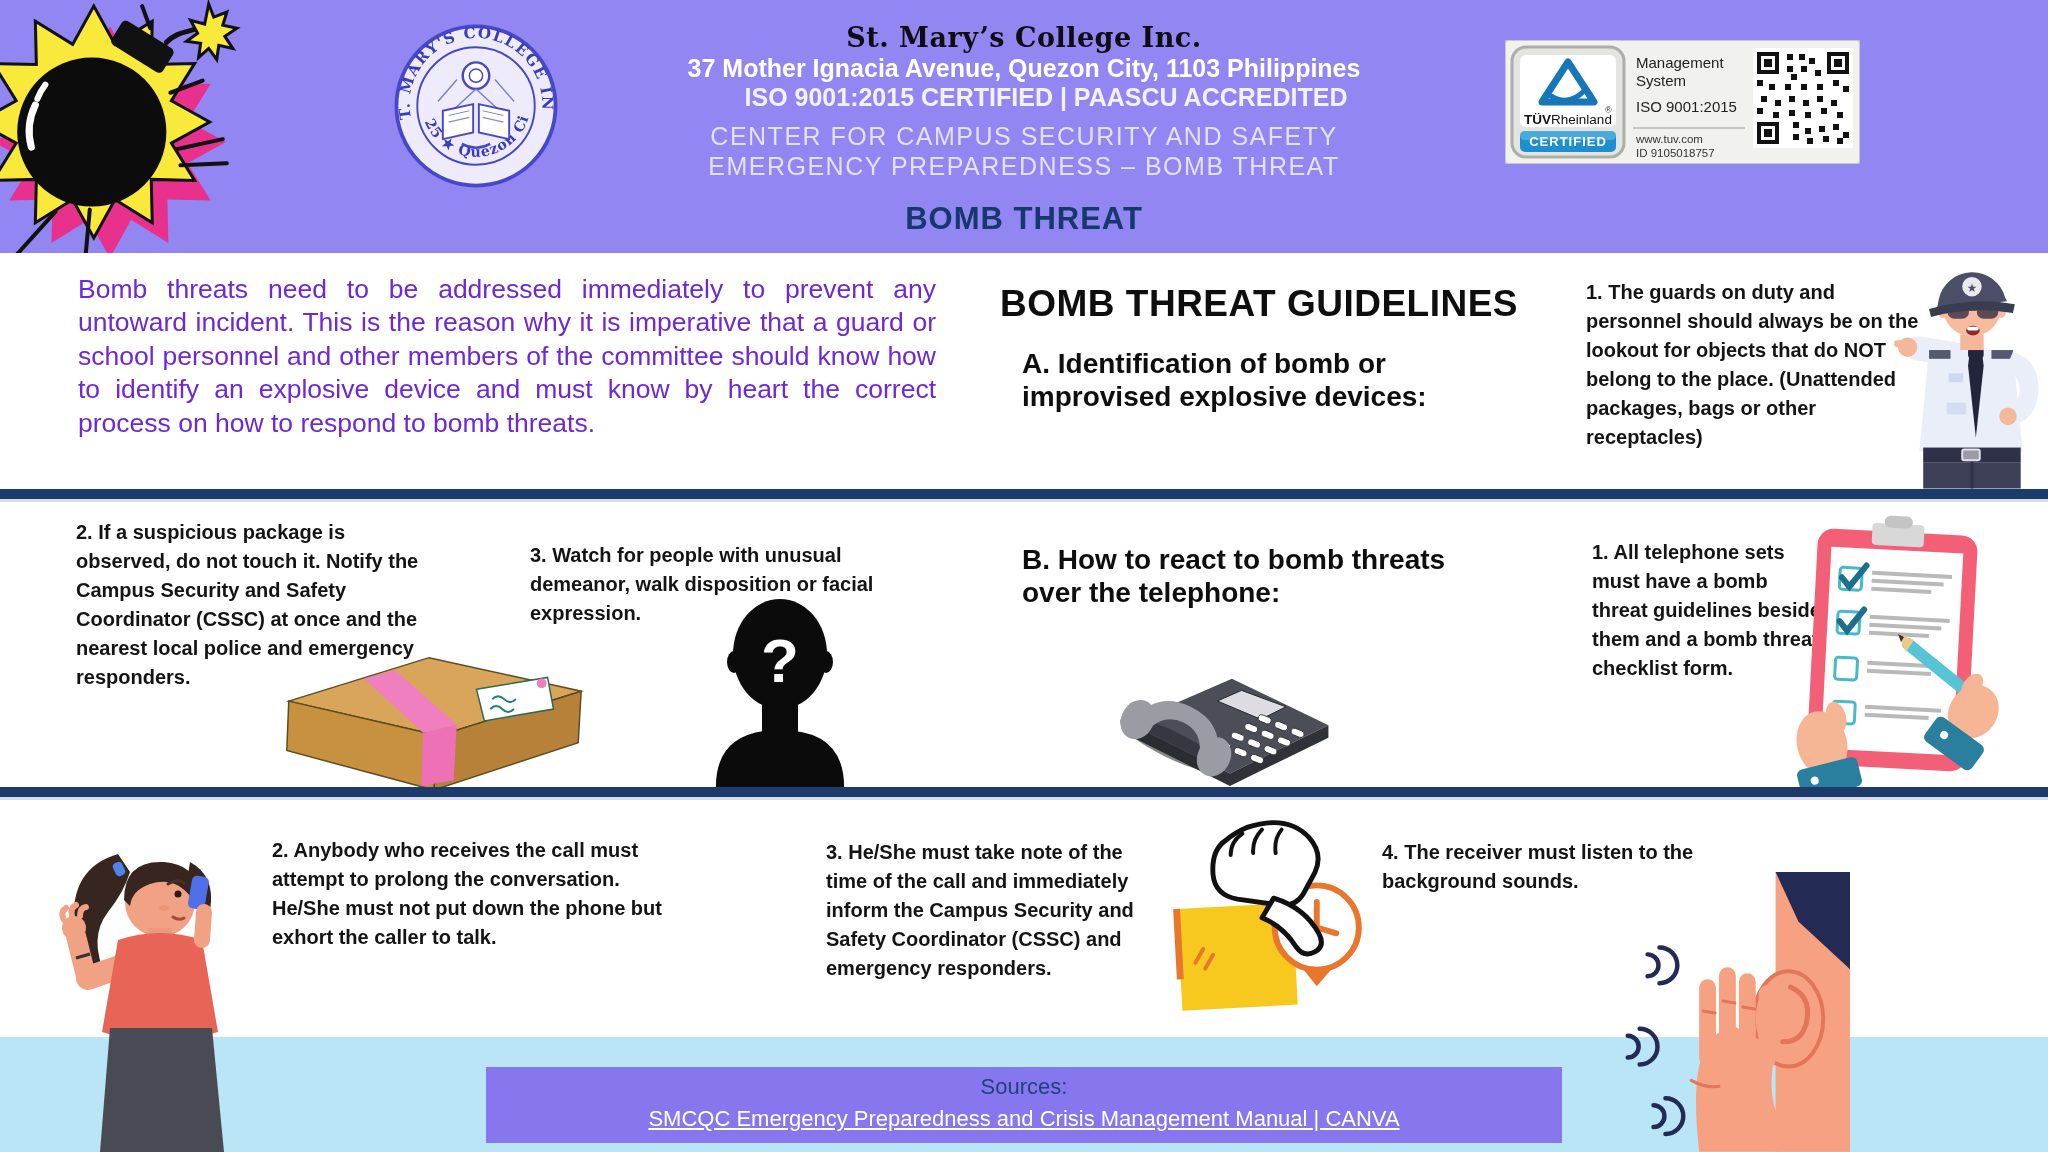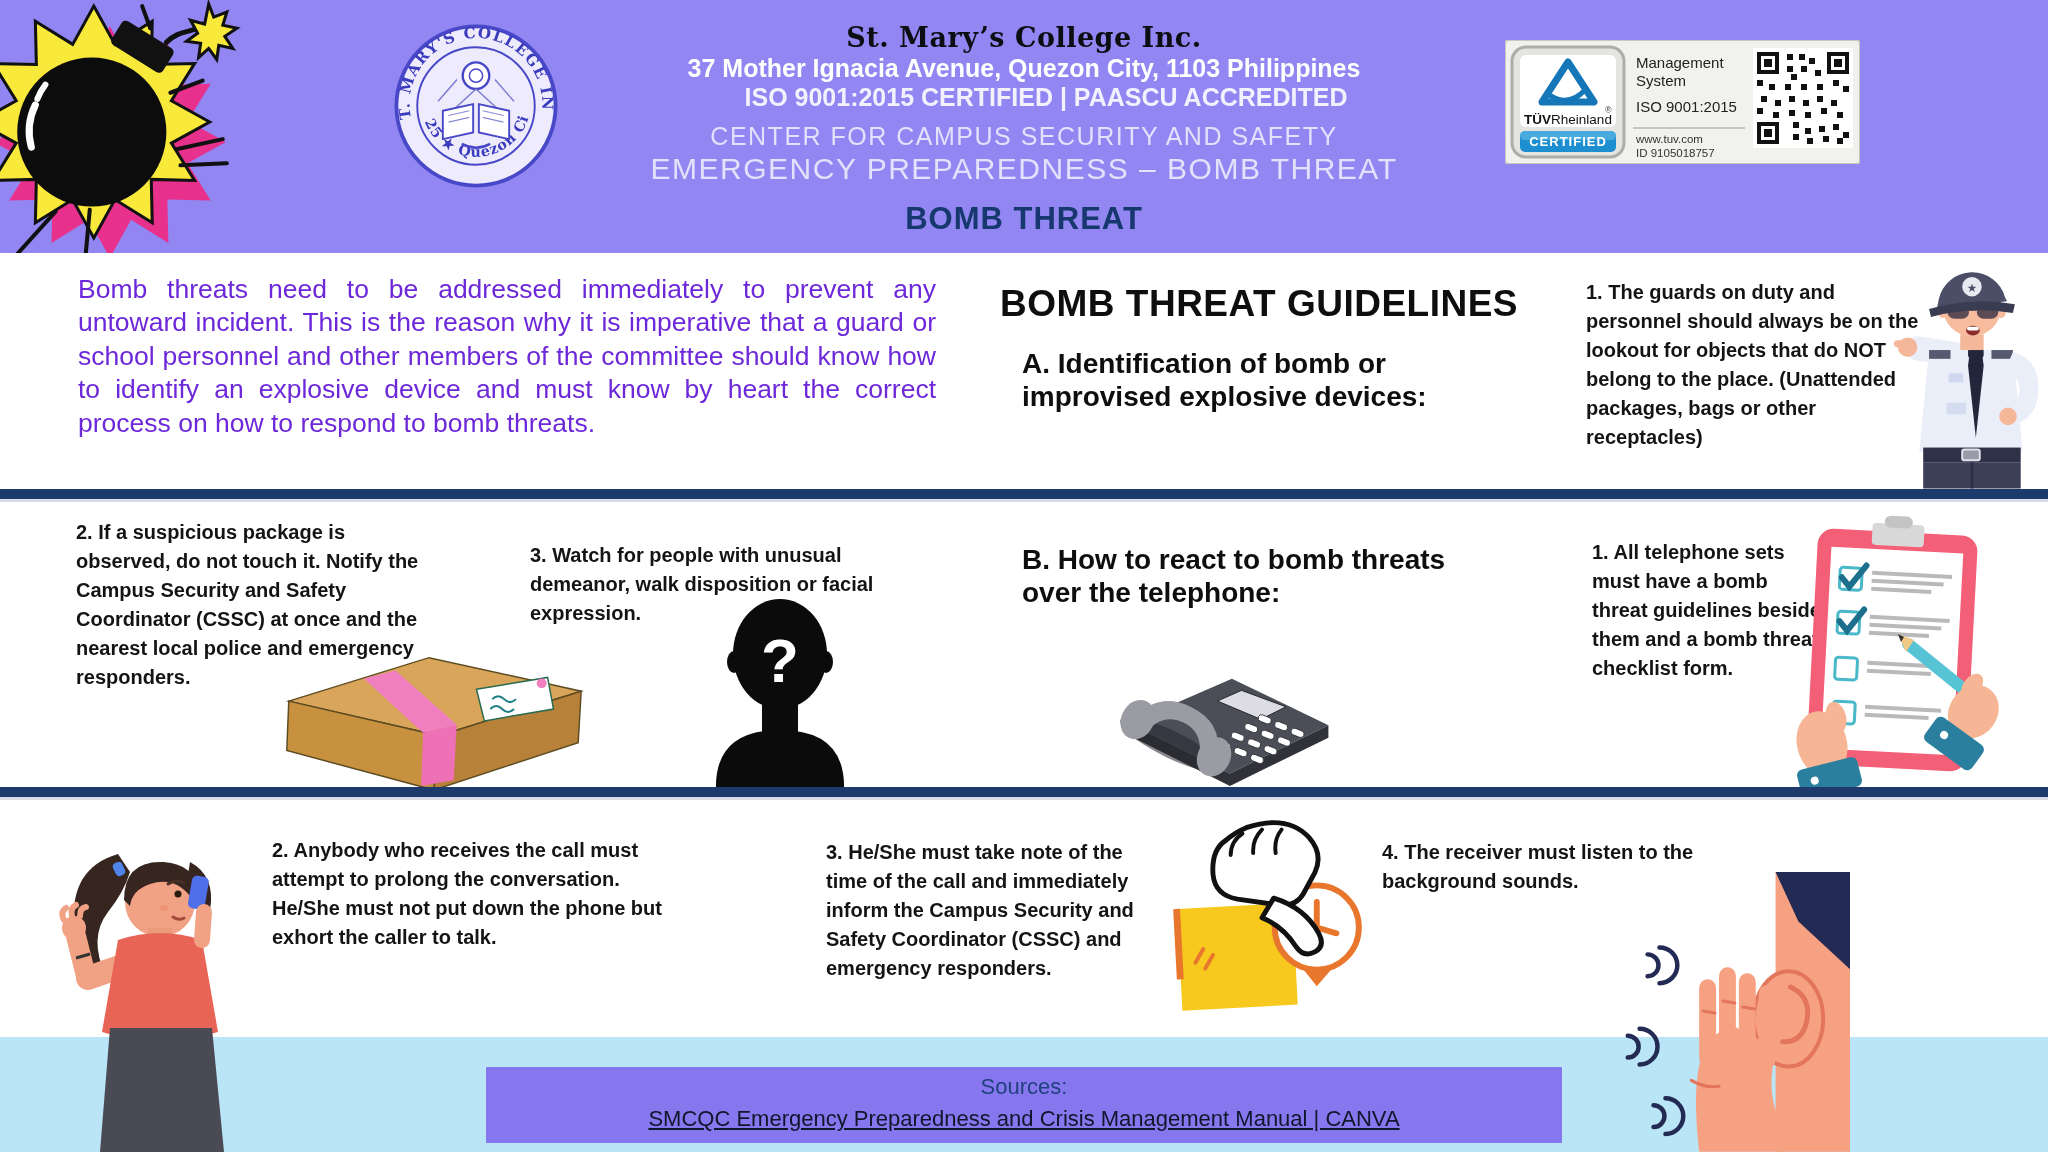--- a/index.html
+++ b/index.html
@@ -13,37 +13,37 @@
   
   .header-band { left:0; top:0; width:2048px; height:253px; background:#9186f2; overflow:hidden; }
   .school-name {
     left:0; right:0; top:22px; text-align:center;
     font-family:"DejaVu Serif", serif; font-weight:bold;
     font-size:27px; color:#0d0d12; letter-spacing:.5px;
   }
   .addr-line  { left:0; right:0; top:54px;  text-align:center; font-size:25px; font-weight:bold; color:#ffffff; }
   .cert-line  { left:0; right:0; top:83px;  text-align:center; font-size:25px; font-weight:bold; color:#f2f1fd;padding-left:44px; }
   .dept-line  { left:0; right:0; top:122px; text-align:center; font-size:25px; font-weight:400; color:#e3e1fb; letter-spacing:1.5px; }
-  .prog-line  { left:0; right:0; top:152px; text-align:center; font-size:30px; font-weight:400; color:#e3e1fb; letter-spacing:1.5px; }
+  .prog-line  { left:0; right:0; top:152px; text-align:center; font-size:25px; font-weight:400; color:#e3e1fb; letter-spacing:1.5px; }
   .page-title {
     left:0; right:0; top:201px; text-align:center;
     font-size:31px; font-weight:bold; color:#17386e; letter-spacing:1px;
   }
 
   
   .divider { left:0; width:2048px; height:13px; background:#1c3a6b; border-bottom:3px solid #d9dce8; }
   .divider-1 { top:489px; }
   .divider-2 { top:787px; }
   .footer-band { left:0; top:1037px; width:2048px; height:115px; background:#b9e5f6; }
   .sources-box {
     left:486px; top:1067px; width:1076px; height:76px; background:#8677ee;
     text-align:center; padding-top:7px;
   }
   .sources-label { font-size:22px; color:#21407e; }
-  .sources-link  { display:inline-block; margin-top:6px; font-size:22px; color:#0f172a;
+  .sources-link  { display:inline-block; margin-top:6px; font-size:22px; color:#ffffff;
                    text-decoration:underline; cursor:pointer; }
 
   
   .intro {
     left:78px; top:273px; width:858px;
     font-size:26.5px; line-height:1.26; text-align:justify; color:#6d28d9;
   }
   .g-title { left:1000px; top:283px; width:540px; font-size:37px; font-weight:bold; color:#0e0e0e; letter-spacing:.5px; }
   .sec-head { font-size:28px; font-weight:bold; color:#0e0e0e; line-height:1.18; }
   .sec-a-head { left:1022px; top:347px; width:450px; }

